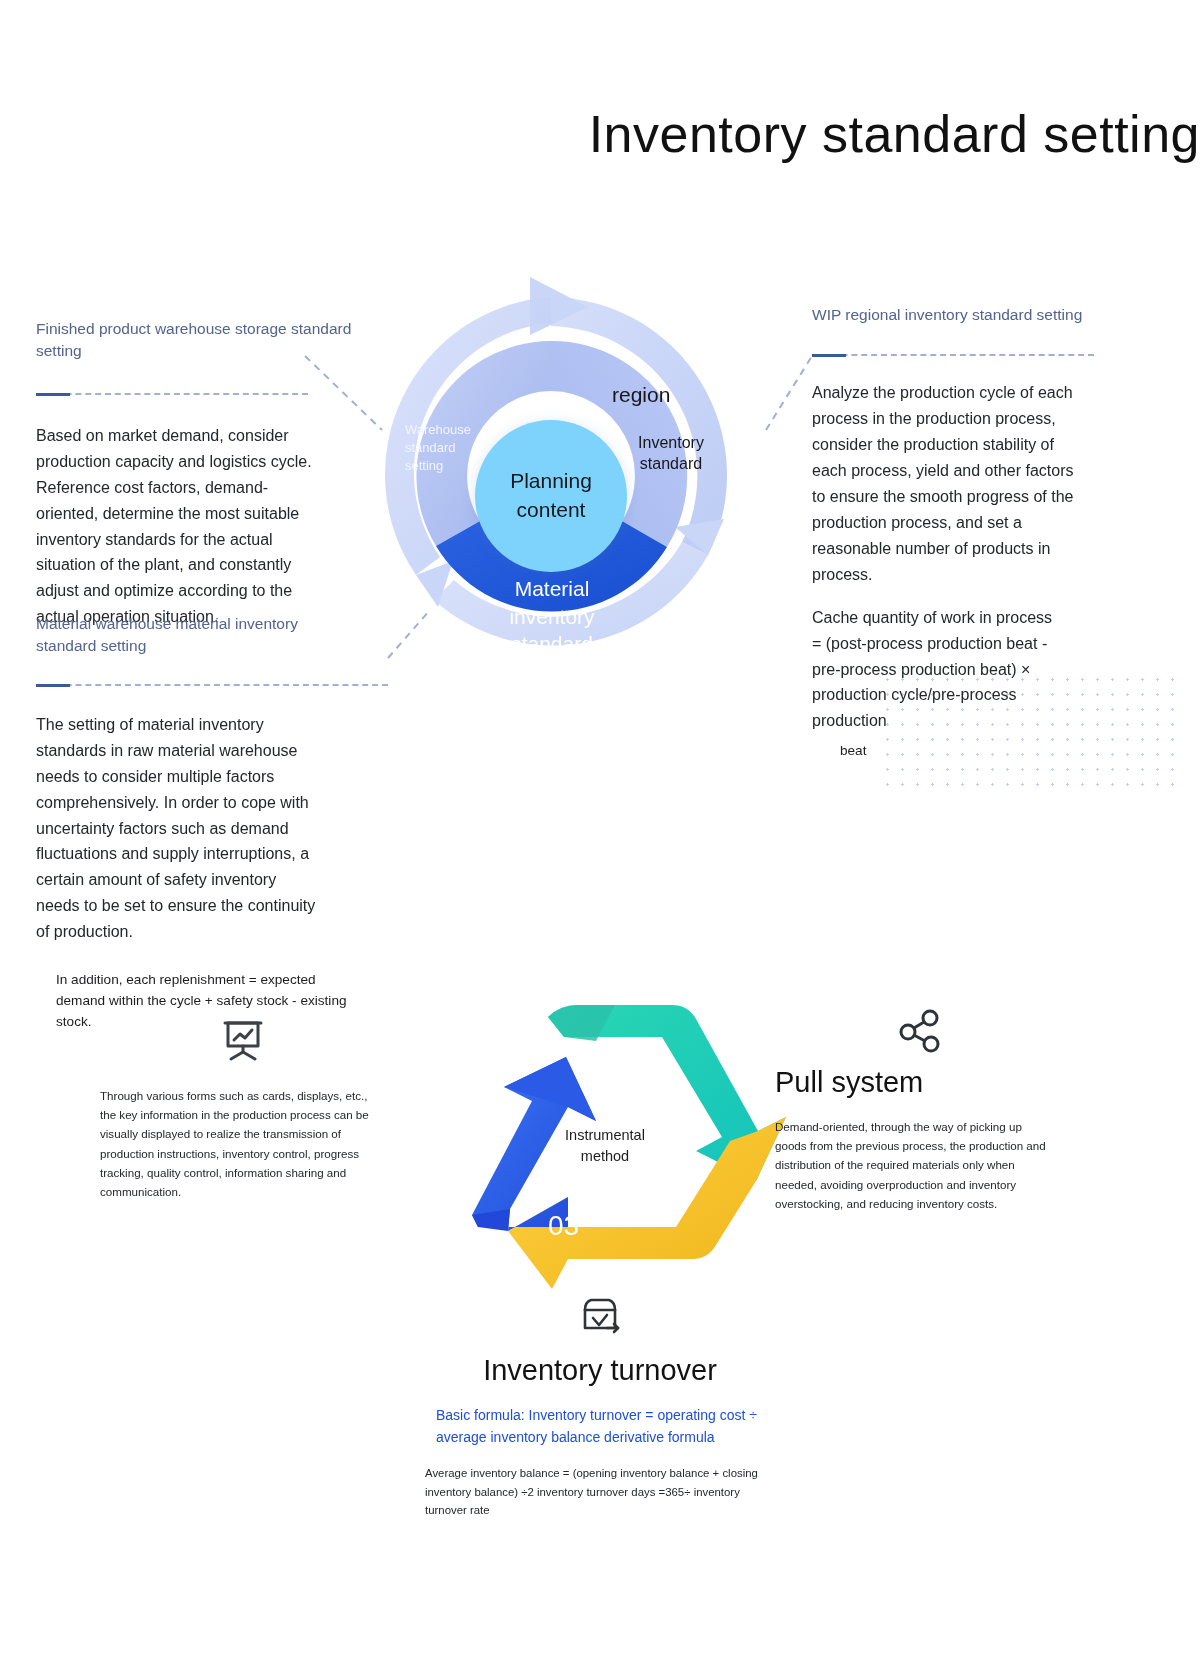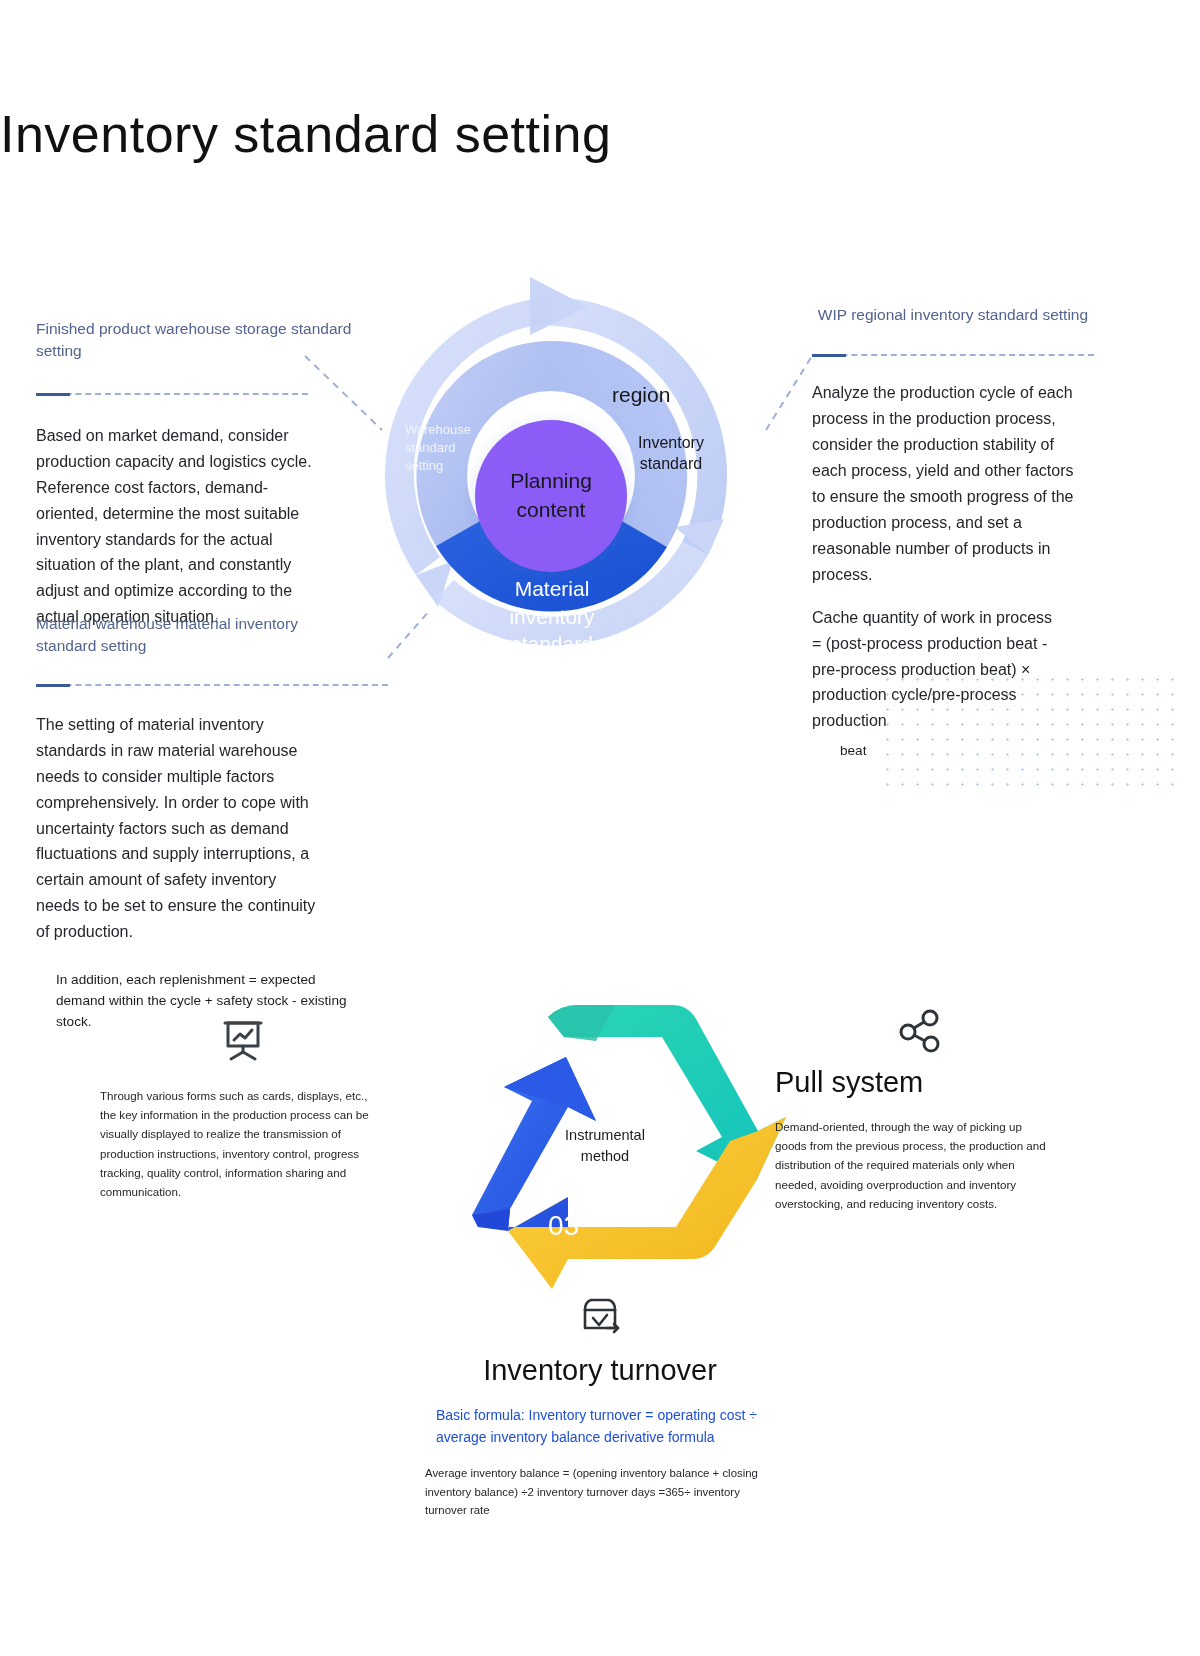--- a/index.html
+++ b/index.html
@@ -6,21 +6,21 @@
   body{
     width:1200px;height:1656px;position:relative;overflow:hidden;
     background:#ffffff;
     font-family:"Liberation Sans","DejaVu Sans",sans-serif;
     color:#1d1d1f;
   }
   .abs{position:absolute;}
 
   
   #page-title{
-    top:104px;left:0;width:1200px;text-align:left;
+    top:104px;left:0;width:1200px;text-align:right;
     font-size:52px;font-weight:400;letter-spacing:.5px;color:#111;
     white-space:nowrap;
   }
 
   
   .sec-head{
     font-size:15.5px;color:#53638f;font-weight:400;line-height:1.45;
   }
   .rule{
     height:0;border-top:2px dashed #9fb0d4;position:relative;
@@ -62,21 +62,21 @@
   #label-inventory-standard{
     left:286px;top:178px;width:110px;font-size:16px;line-height:1.3;
     color:#16181c;text-align:center;
   }
   #label-material{
     left:142px;top:320px;width:160px;text-align:center;
     font-size:21px;line-height:1.32;color:#ffffff;
   }
   #hub{
     left:145px;top:165px;width:152px;height:152px;border-radius:50%;
-    background:#8b5cf6;box-shadow:0 2px 14px rgba(80,110,180,.18);
+    background:#7dd3fc;box-shadow:0 2px 14px rgba(80,110,180,.18);
     display:flex;flex-direction:column;align-items:center;justify-content:center;
   }
   #hub span{font-size:21px;line-height:1.38;color:#16181c;}
 
   
   #tri-wrap{left:400px;top:945px;width:400px;height:345px;}
   .tri-num{
     position:absolute;color:#fff;font-size:28px;font-weight:400;
   }
   #num-01{left:58px;top:130px;}
@@ -116,21 +116,21 @@
 </div>
 
 <div class="abs" style="left:36px;top:613px;width:300px;">
   <div class="sec-head">Material warehouse material inventory standard setting</div>
   <div class="rule" style="margin-top:26px;width:352px;"></div>
   <div class="body-sm" style="margin-top:26px;width:288px;">The setting of material inventory standards in raw material warehouse needs to consider multiple factors comprehensively. In order to cope with uncertainty factors such as demand fluctuations and supply interruptions, a certain amount of safety inventory needs to be set to ensure the continuity of production.</div>
   <div class="body-md" style="margin-top:24px;width:292px;">In addition, each replenishment = expected demand within the cycle + safety stock - existing stock.</div>
 </div>
 
 <div class="abs" style="left:812px;top:304px;width:282px;">
-  <div class="sec-head" style="text-align:center;">WIP regional inventory standard setting</div>
+  <div class="sec-head" style="text-align:left;">WIP regional inventory standard setting</div>
   <div class="rule" style="margin-top:28px;width:282px;"></div>
   <div class="body-sm" style="margin-top:24px;width:268px;">Analyze the production cycle of each process in the production process, consider the production stability of each process, yield and other factors to ensure the smooth progress of the production process, and set a reasonable number of products in process.</div>
   <div class="body-sm" style="margin-top:17px;width:252px;">Cache quantity of work in process = (post-process production beat - pre-process production beat) × production cycle/pre-process production</div>
   <div class="body-md" style="margin-top:6px;margin-left:8px;">beat</div>
 </div>
 
 <div class="abs" id="donut-wrap">
   <svg width="440" height="470" viewBox="0 0 440 470">
     <defs>
       <linearGradient id="gLight" x1="0" y1="0" x2="1" y2="1">

